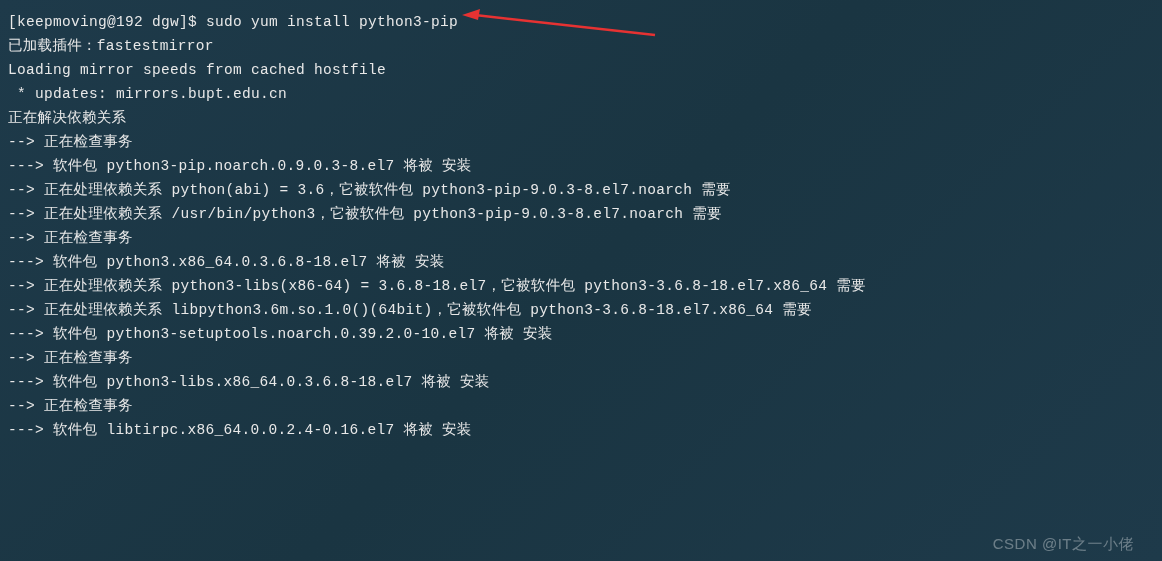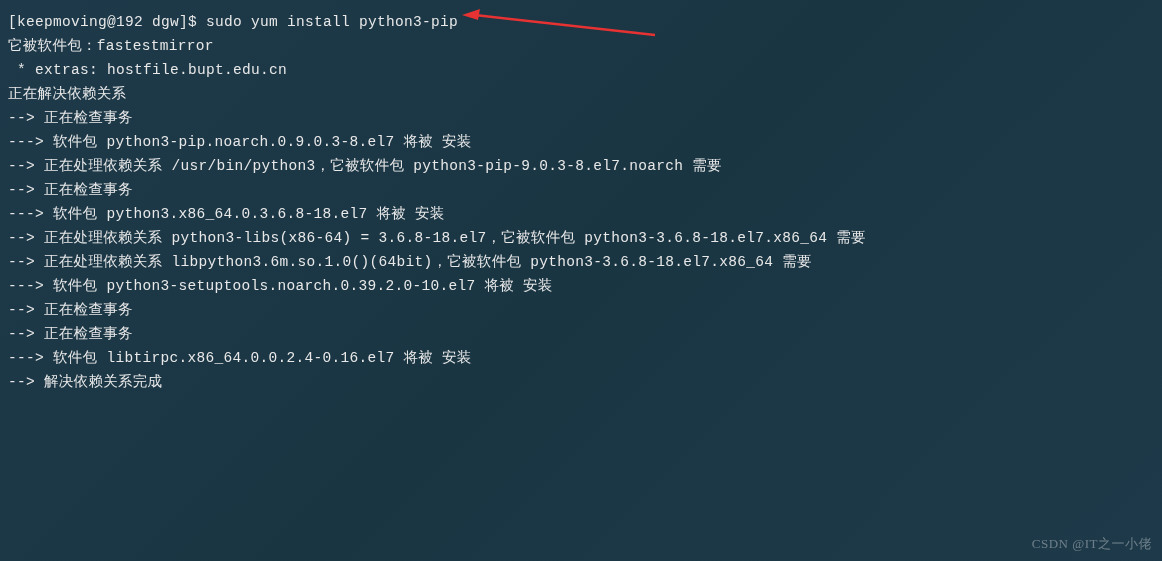--- a/index.html
+++ b/index.html
@@ -32,48 +32,50 @@
     }
     .arrow {
       position: absolute;
       top: 5px;
       left: 460px;
       pointer-events: none;
     }
     .watermark {
       position: absolute;
       bottom: 5px;
-      right: 10px;
+      right: 28px;
       color: rgba(255,255,255,0.35);
-      font-family: Liberation Serif, serif;
-      font-size: 13px;
+      font-family: Liberation Sans, sans-serif;
+      font-size: 15px;
       letter-spacing: 0.5px;
     }
   </style>
 </head>
 <body>
 
 <div class="terminal-line"><span class="prompt-user">[keepmoving@192 dgw]$ </span><span class="command">sudo yum install python3-pip</span></div>
 
 <div id="output-container">
-    <div class="terminal-line">它被软件包：fastestmirror</div>
-    <div class="terminal-line"> * extras: hostfile.bupt.edu.cn</div>
+    <div class="terminal-line">已加载插件：fastestmirror</div>
+    <div class="terminal-line">Loading mirror speeds from cached hostfile</div>
+    <div class="terminal-line"> * updates: mirrors.bupt.edu.cn</div>
     <div class="terminal-line">正在解决依赖关系</div>
     <div class="terminal-line">--&gt; 正在检查事务</div>
     <div class="terminal-line">---&gt; 软件包 python3-pip.noarch.0.9.0.3-8.el7 将被 安装</div>
+    <div class="terminal-line">--&gt; 正在处理依赖关系 python(abi) = 3.6，它被软件包 python3-pip-9.0.3-8.el7.noarch 需要</div>
     <div class="terminal-line">--&gt; 正在处理依赖关系 /usr/bin/python3，它被软件包 python3-pip-9.0.3-8.el7.noarch 需要</div>
     <div class="terminal-line">--&gt; 正在检查事务</div>
     <div class="terminal-line">---&gt; 软件包 python3.x86_64.0.3.6.8-18.el7 将被 安装</div>
     <div class="terminal-line">--&gt; 正在处理依赖关系 python3-libs(x86-64) = 3.6.8-18.el7，它被软件包 python3-3.6.8-18.el7.x86_64 需要</div>
     <div class="terminal-line">--&gt; 正在处理依赖关系 libpython3.6m.so.1.0()(64bit)，它被软件包 python3-3.6.8-18.el7.x86_64 需要</div>
     <div class="terminal-line">---&gt; 软件包 python3-setuptools.noarch.0.39.2.0-10.el7 将被 安装</div>
     <div class="terminal-line">--&gt; 正在检查事务</div>
+    <div class="terminal-line">---&gt; 软件包 python3-libs.x86_64.0.3.6.8-18.el7 将被 安装</div>
     <div class="terminal-line">--&gt; 正在检查事务</div>
     <div class="terminal-line">---&gt; 软件包 libtirpc.x86_64.0.0.2.4-0.16.el7 将被 安装</div>
-    <div class="terminal-line">--&gt; 解决依赖关系完成</div>
   </div>
 
 <svg class="arrow" width="200" height="40" viewBox="0 0 200 40">
   <defs>
     <marker id="arrowhead" markerWidth="10" markerHeight="8" refX="1" refY="4" orient="auto">
       <polygon points="0 0, 10 4, 0 8" fill="#e63232" transform="rotate(180 5 4)"></polygon>
     </marker>
   </defs>
   <line x1="195" y1="30" x2="15" y2="10" stroke="#e63232" stroke-width="2.5"></line>
   <polygon points="2,10 20,4 18,15" fill="#e63232"></polygon>

